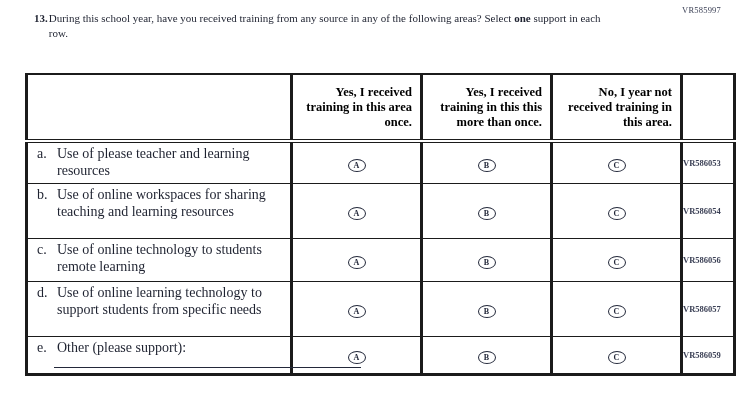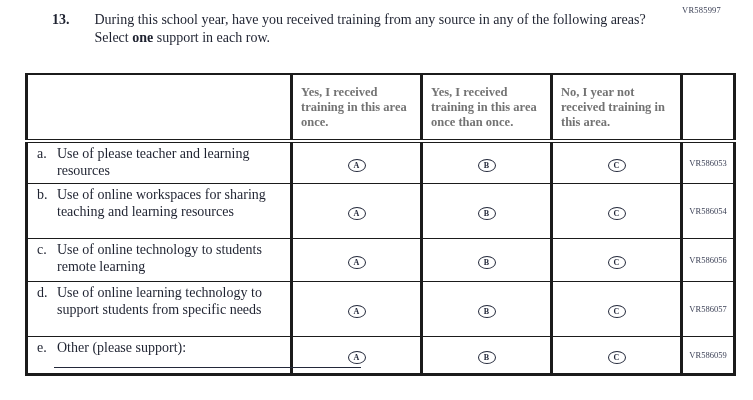--- a/index.html
+++ b/index.html
@@ -5,54 +5,54 @@
   html,body{margin:0;padding:0;}
   body{
     width:753px;height:400px;position:relative;background:#ffffff;
     font-family:"Liberation Serif", serif;color:#1e2230;overflow:hidden;
   }
   .form-code-top{
     position:absolute;top:5px;right:32px;font-size:8.5px;color:#3c4156;
     letter-spacing:.2px;
   }
   .question{
-    position:absolute;left:34px;top:11px;width:600px;display:flex;gap:25px;
-    font-size:14px;line-height:1.32;margin-left:18px;
+    position:absolute;left:34px;top:11px;width:600px;display:flex;gap:1px;
+    font-size:11px;line-height:1.32;
   }
   .qnum{font-weight:bold;white-space:nowrap;}
   .qtext{width:560px;}
   .qtext b{font-weight:bold;}
   table.survey{
     position:absolute;left:25px;top:73px;width:708px;
     border-collapse:collapse;table-layout:fixed;
     border:2px solid #1b1b1b;border-left-width:3px;border-right-width:3px;border-bottom-width:3px;
   }
   col.c-label{width:265px;}
   col.c-opt{width:130px;}
   col.c-code{width:53px;}
   th,td{border:1.5px solid #1b1b1b;border-left-width:3px;border-right-width:3px;padding:0;}
   thead th{
-    height:64px;vertical-align:middle;text-align:left;
-    font-size:12.5px;font-weight:bold;line-height:1.2;color:#737373;
+    height:64px;vertical-align:middle;text-align:right;
+    font-size:12.5px;font-weight:bold;line-height:1.2;color:#000000;
     border-bottom:4px double #1b1b1b;
   }
   thead th .hdr{padding:0 8px;}
   td.label-cell{vertical-align:top;}
   .rowlabel{
     display:flex;gap:5px;padding:3px 6px 3px 9px;font-size:14px;line-height:1.2;
   }
   .rowlabel .ltr{width:15px;flex:0 0 15px;}
   td.opt-cell{text-align:center;vertical-align:middle;}
   .bubble{
     display:inline-flex;align-items:center;justify-content:center;
     width:16px;height:11px;border:1.3px solid #23283a;border-radius:50%;
     font-size:8px;line-height:1;font-weight:bold;color:#23283a;background:#fff;
   }
   td.code-cell{
-    text-align:center;vertical-align:middle;font-size:8.5px;color:#3c4156;
+    vertical-align:middle;font-size:8.5px;color:#3c4156;font-weight:bold;
   }
   tr.r-a td{height:40px;}
   tr.r-b td{height:54px;}
   tr.r-c td{height:42px;}
   tr.r-d td{height:54px;}
   tr.r-e td{height:36px;}
   td.rel{position:relative;}
   .write-line{
     position:absolute;left:26px;bottom:5px;width:307px;height:0;
     border-bottom:1.6px solid #23283a;z-index:3;
@@ -76,21 +76,21 @@
       <col class="c-opt">
       <col class="c-code">
   </colgroup>
   <thead>
     <tr>
       <th></th>
       <th>
           <div class="hdr">Yes, I received training in this area once.</div>
         </th>
       <th>
-          <div class="hdr">Yes, I received training in this area once than once.</div>
+          <div class="hdr">Yes, I received training in this this more than once.</div>
         </th>
       <th>
           <div class="hdr">No, I year not received training in this area.</div>
         </th>
       <th></th>
     </tr>
   </thead>
   <tbody>
     <tr class="r-a">
       <td class="label-cell">

